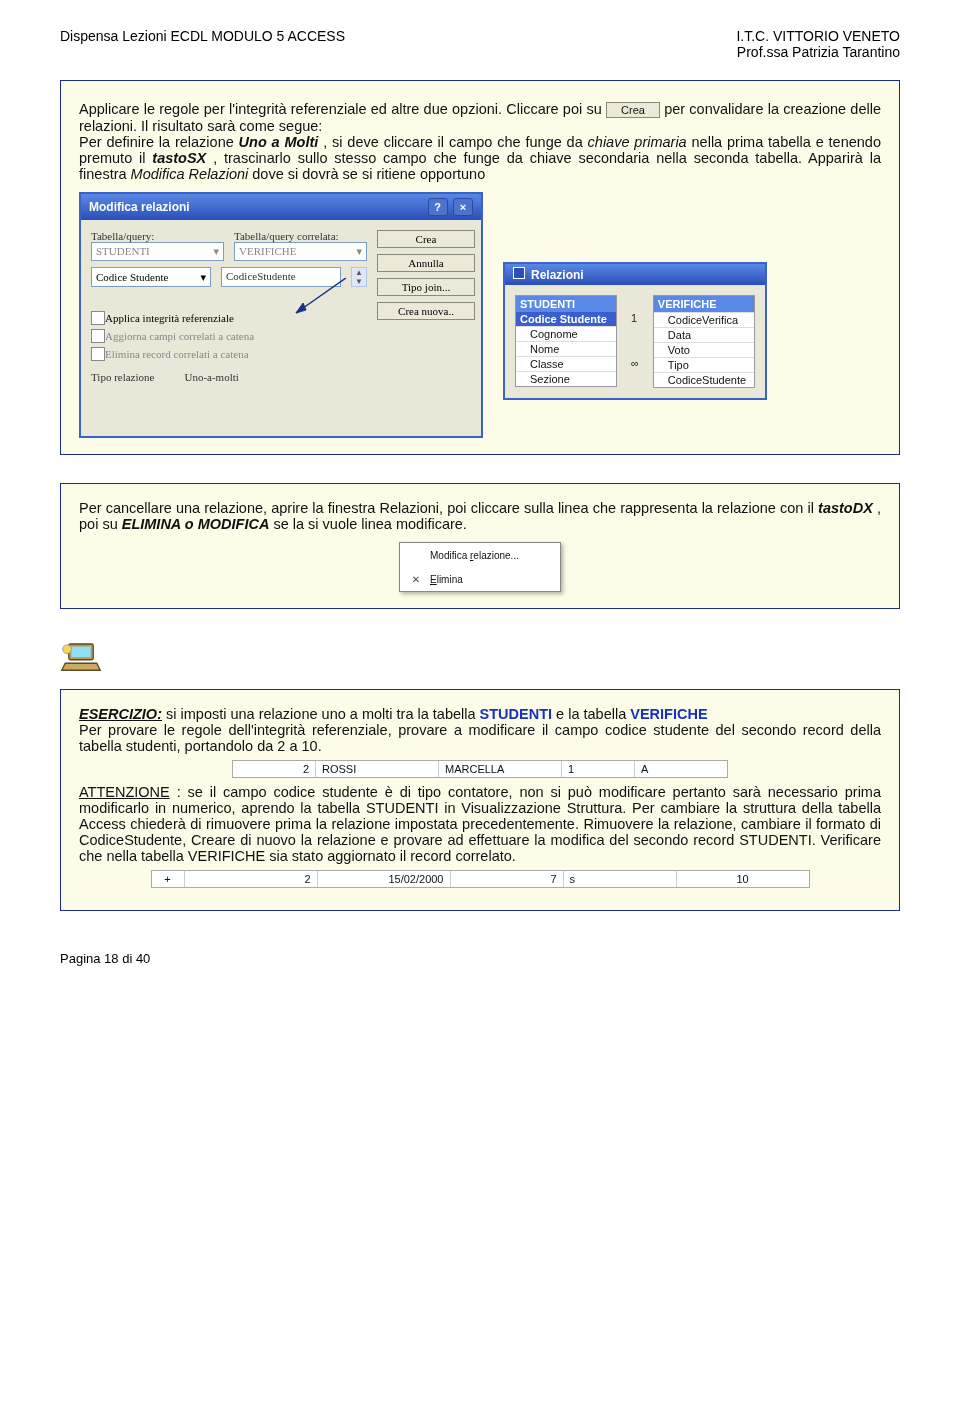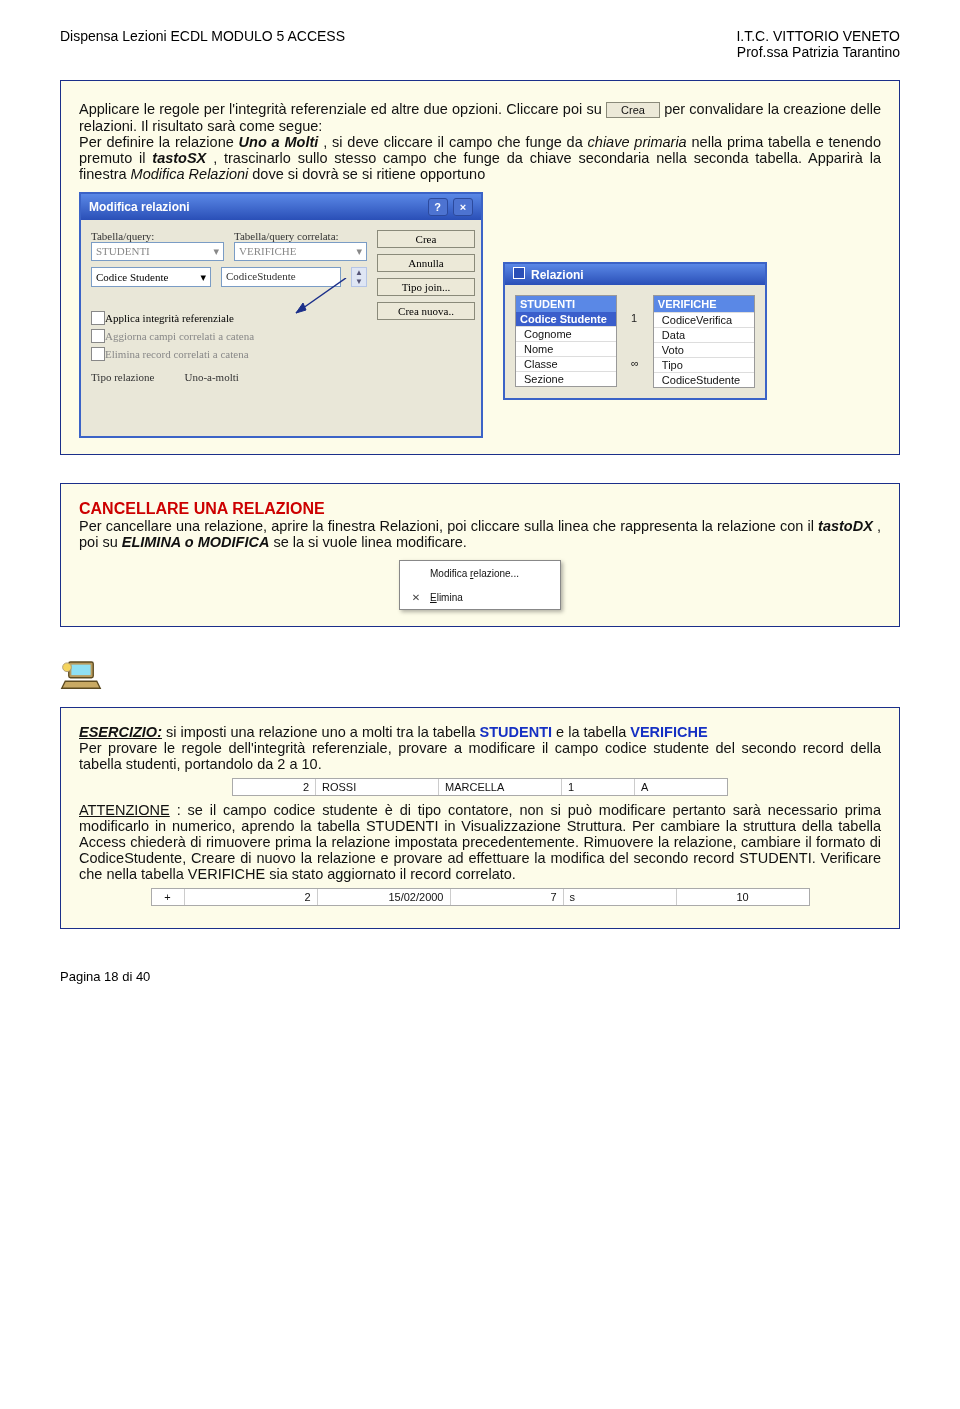--- a/index.html
+++ b/index.html
@@ -82,21 +82,21 @@
     border: 2px solid #3b63c7;
     font-family: Tahoma, sans-serif;
     font-size: 12px;
   }
   .relwin .titlebar {
     background: linear-gradient(#5a88e6,#2a4fb7);color:#fff;padding:3px 8px;font-weight:bold;font-size:12px;
   }
   .relwin .area { background:#e9e7d8;padding:10px;display:flex;gap:14px;align-items:flex-start; }
   .tblbox { width:100px;border:1px solid #999;font-size:11px; }
   .tblbox .hd { background:#5a88e6;color:#fff;font-weight:bold;padding:2px 4px; }
-  .tblbox .rw { background:#fff;padding:1px 8px;border-top:1px solid #ddd; }
+  .tblbox .rw { background:#fff;padding:1px 14px;border-top:1px solid #ddd; }
   .tblbox .sel { background:#3a5ecb;color:#fff;padding:1px 4px;font-weight:bold; }
 
   .ctxmenu {
     background:#fff;border:1px solid #888;font-family:Tahoma,sans-serif;font-size:10px;
     width:160px;margin-top:10px;box-shadow:2px 2px 4px rgba(0,0,0,0.3);
   }
   .ctxmenu .it { padding:4px 8px;display:flex;align-items:center;gap:6px; }
   .ctxmenu .ic { width:16px;height:16px;display:inline-flex;align-items:center;justify-content:center;color:#444; }
   .ctxmenu .ul { text-decoration: underline; }
 
@@ -248,21 +248,20 @@
               <div class="rw">CodiceStudente</div>
             </div>
           </div>
         </div>
       </div>
     </div>
   </div>
 
   
   <div class="box">
-    <div class="title-red">CANCELLARE UNA RELAZIONE</div>
     <div class="just">
       <span>Per cancellare una relazione, aprire la finestra Relazioni, poi cliccare sulla linea che rappresenta la relazione con il </span>
       <span class="bolditalic">tastoDX</span>
       <span>, poi su </span>
       <span class="bolditalic">ELIMINA o MODIFICA</span>
       <span> se la si vuole linea modificare.</span>
     </div>
     <div style="display:flex;justify-content:center;">
       <div class="ctxmenu">
         <div class="it">

